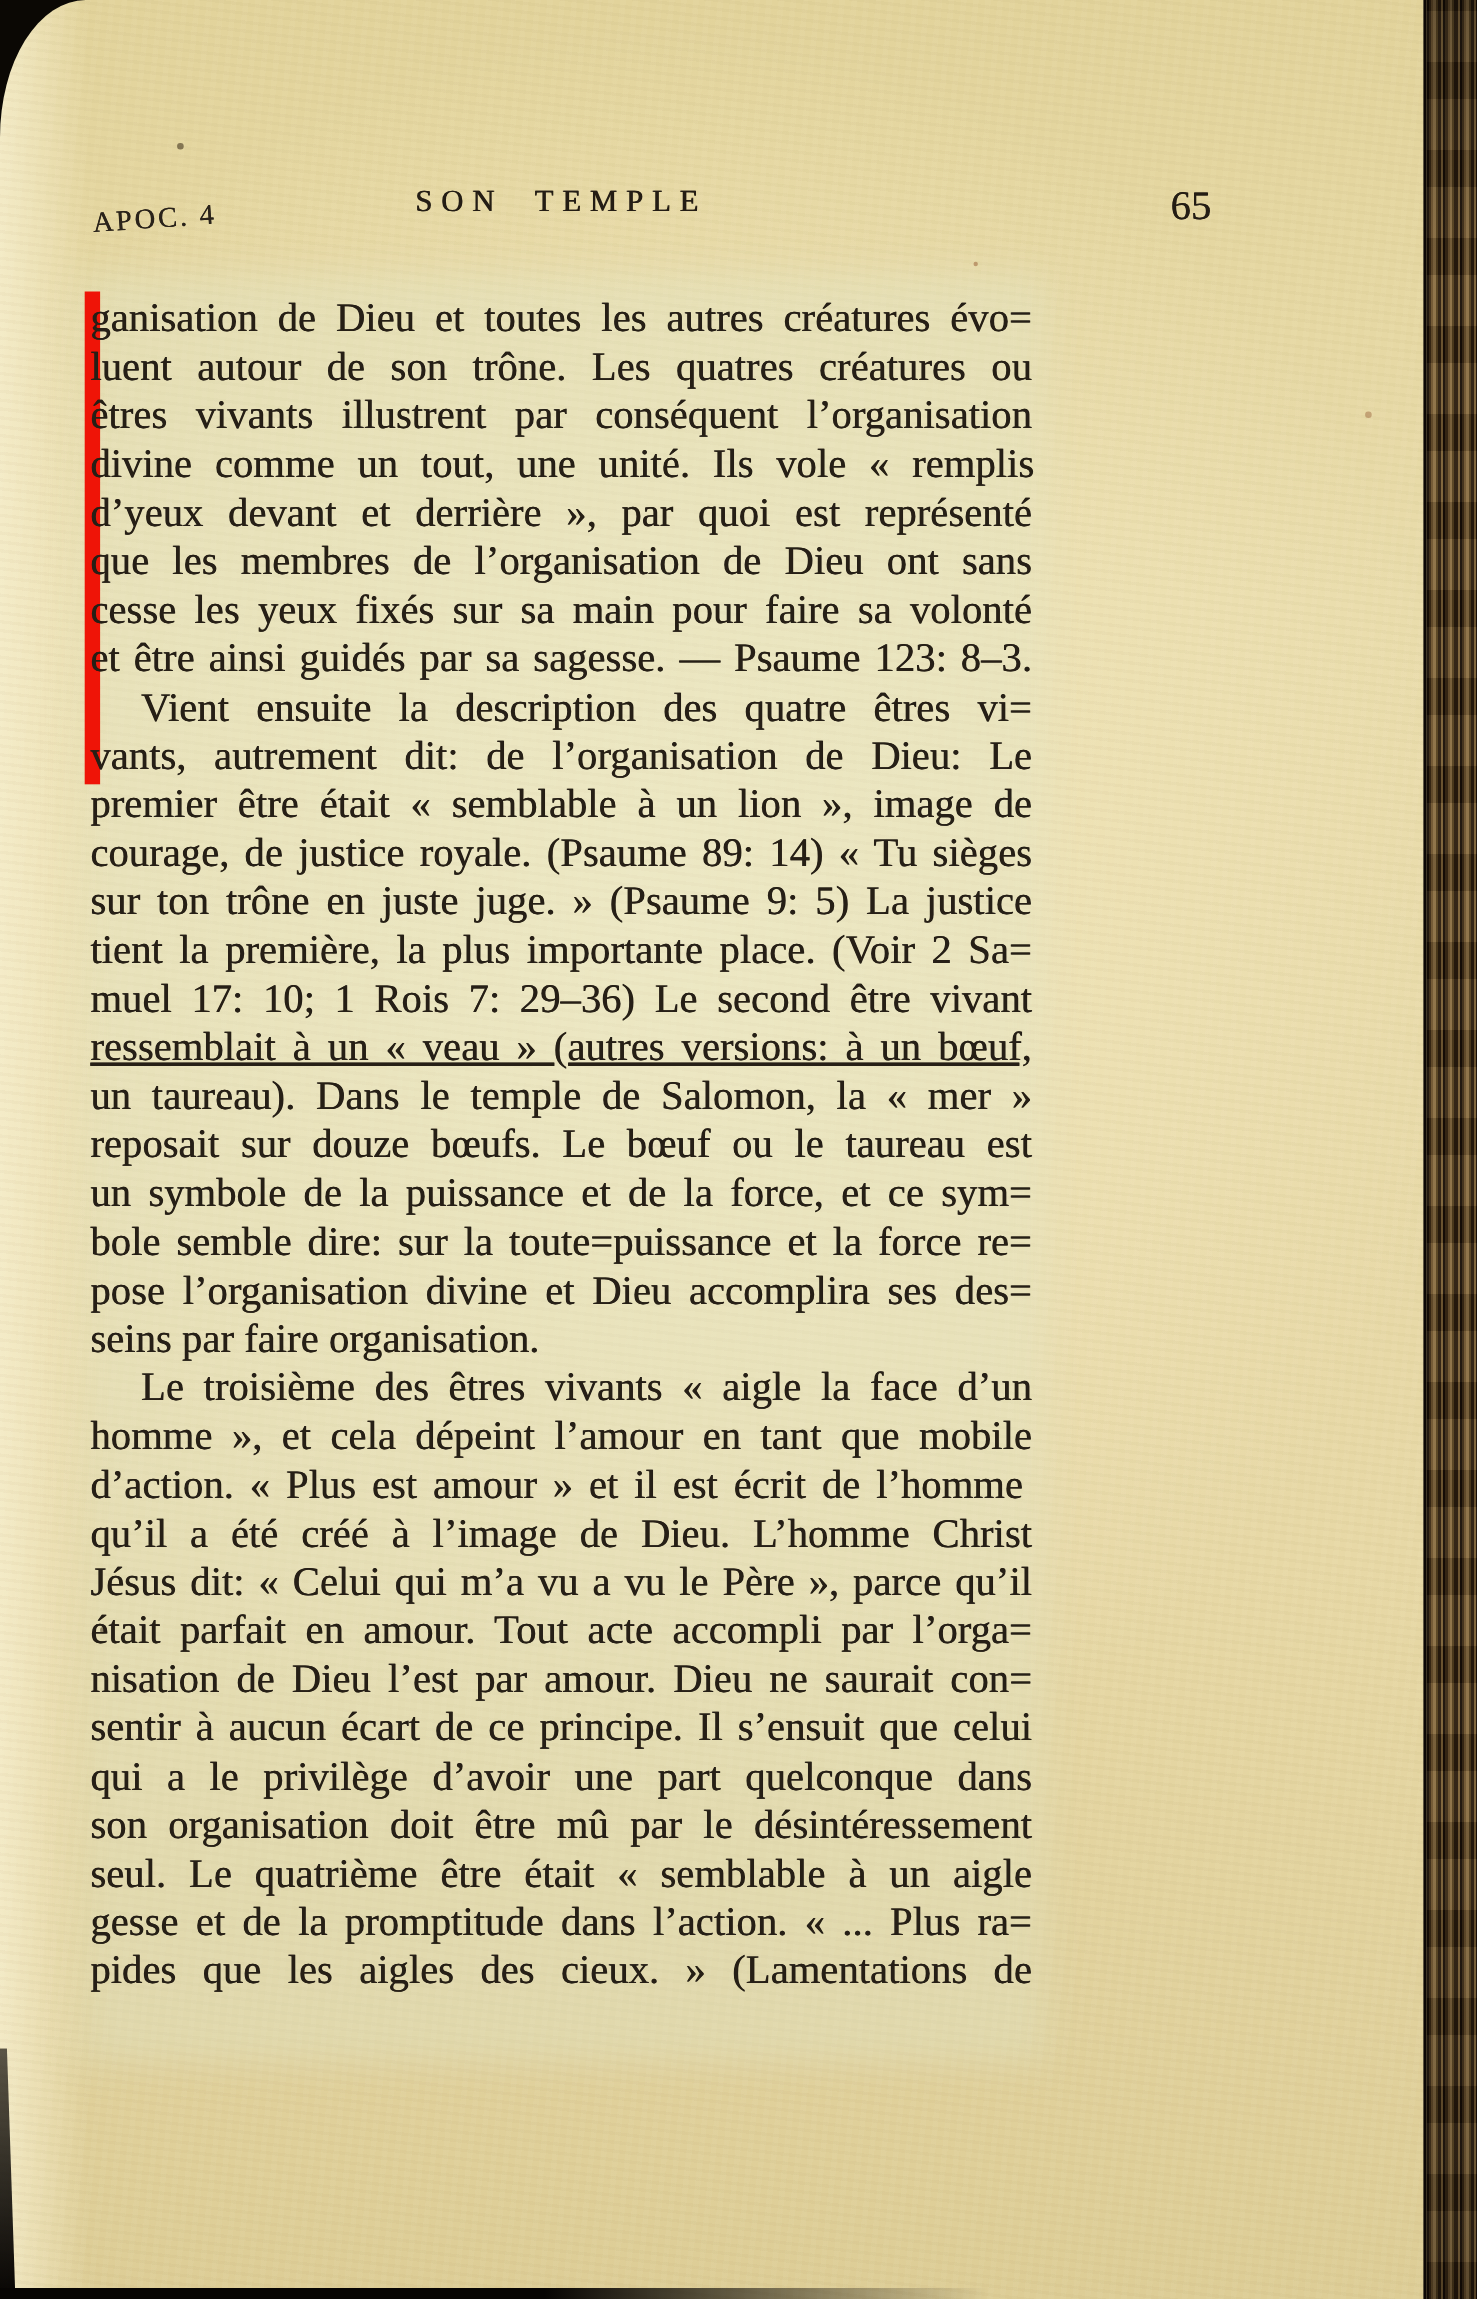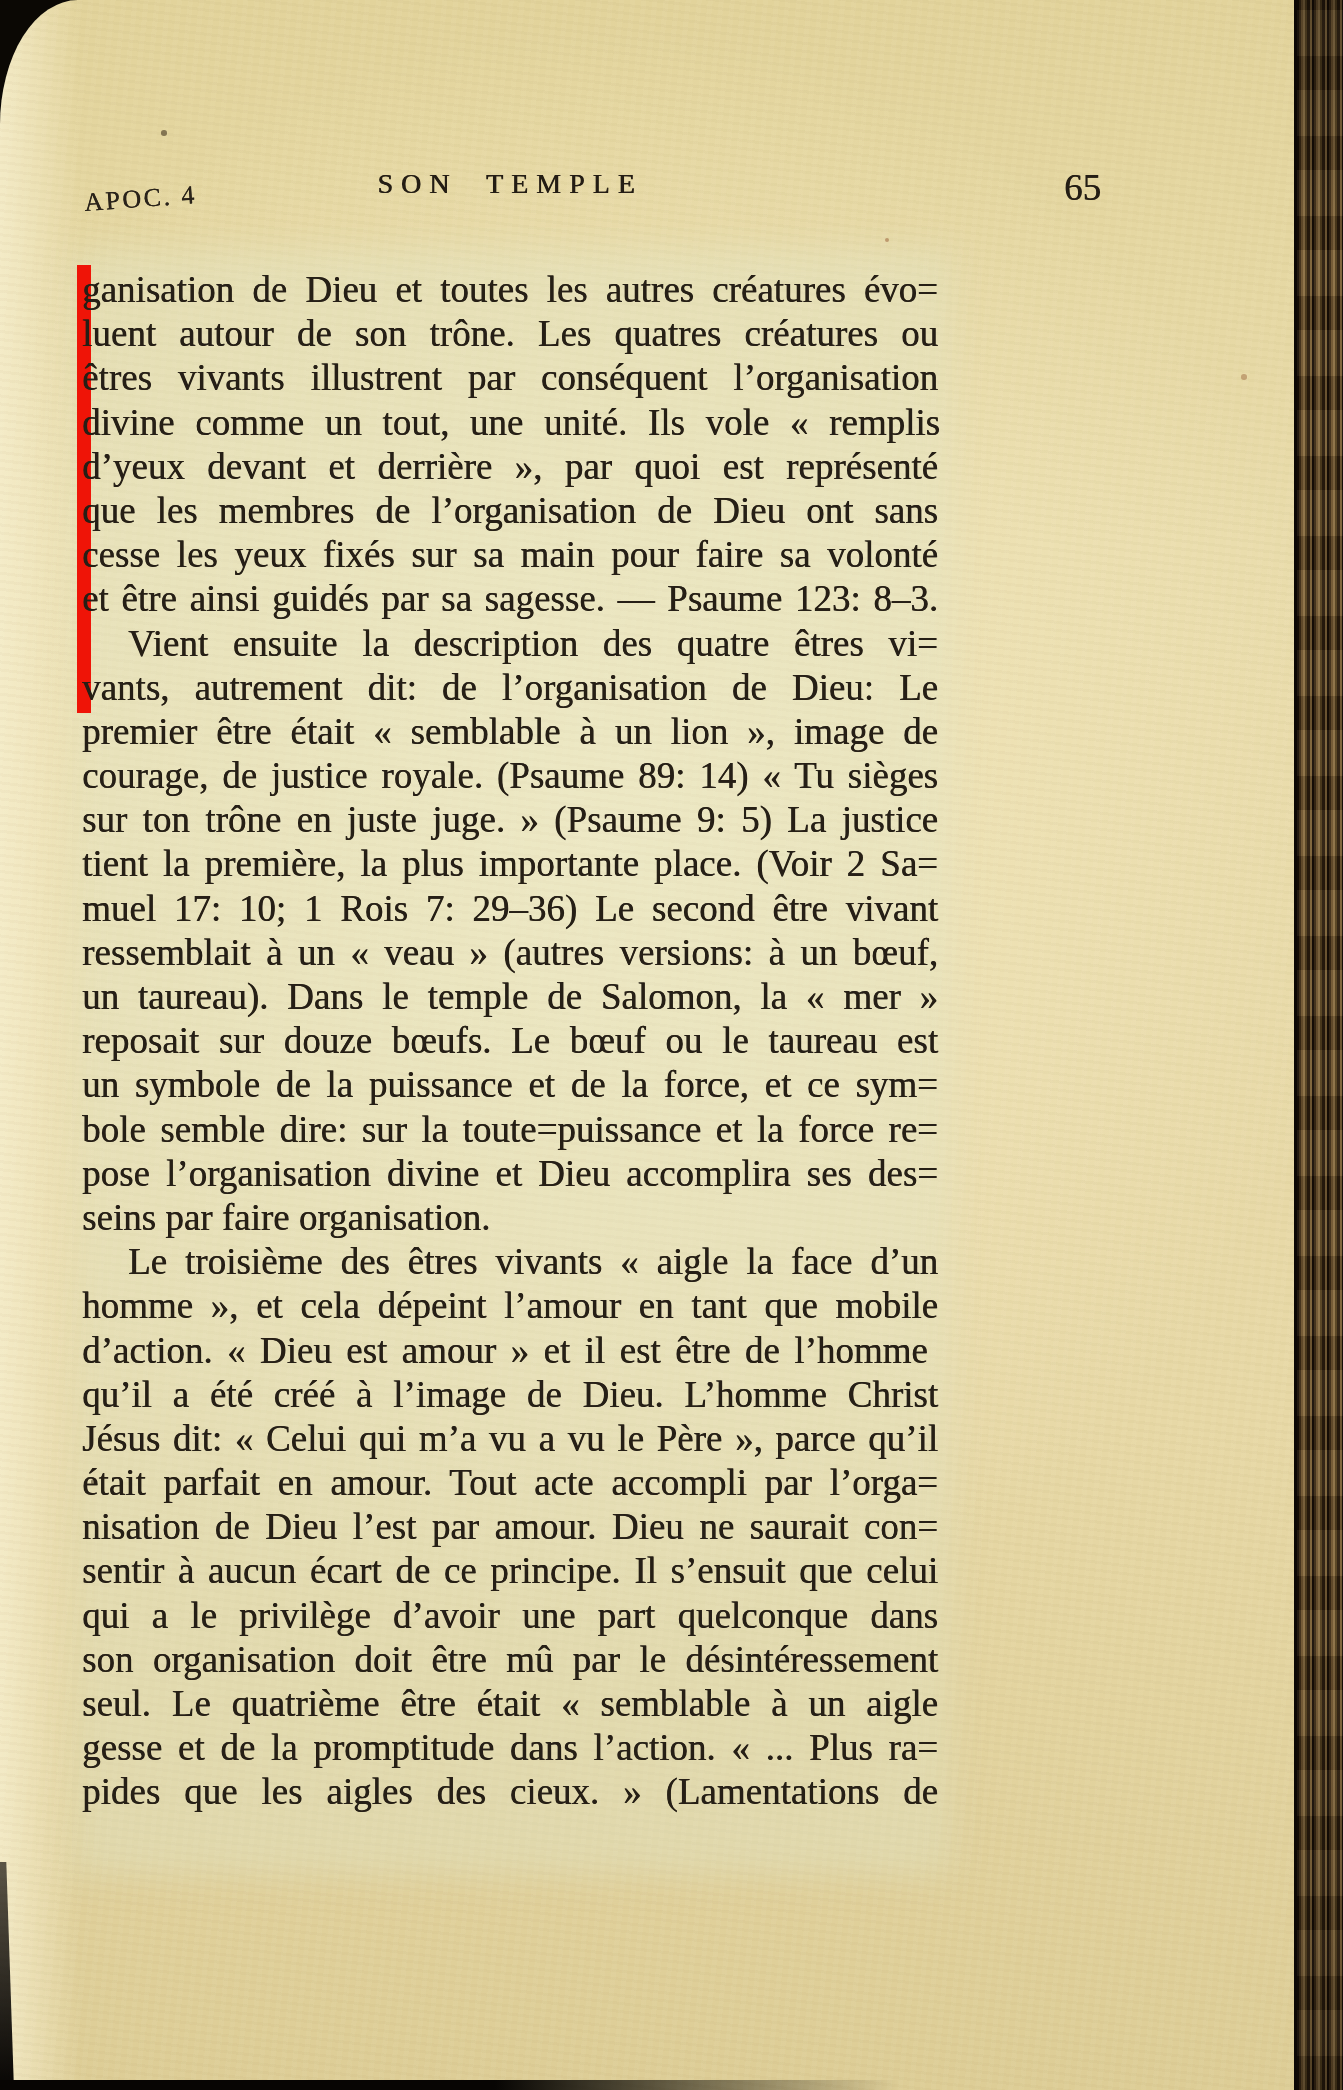--- a/index.html
+++ b/index.html
@@ -116,30 +116,30 @@
         <div class="line" style="word-spacing: 11.78px;"><span>que les membres de l’organisation de Dieu ont sans</span></div>
         <div class="line" style="word-spacing: 7.31px;"><span>cesse les yeux fixés sur sa main pour faire sa volonté</span></div>
         <div class="line" style="word-spacing: 3.4px;"><span>et être ainsi guidés par sa sagesse. — Psaume 123: 8–3.</span></div>
         <div class="line indent" style="word-spacing: 15.44px;"><span>Vient ensuite la description des quatre êtres vi=</span></div>
         <div class="line" style="word-spacing: 15.82px;"><span>vants, autrement dit: de l’organisation de Dieu: Le</span></div>
         <div class="line" style="word-spacing: 9.68px;"><span>premier être était « semblable à un lion », image de</span></div>
         <div class="line" style="word-spacing: 4.57px;"><span>courage, de justice royale. (Psaume 89: 14) « Tu sièges</span></div>
         <div class="line" style="word-spacing: 6.08px;"><span>sur ton trône en juste juge. » (Psaume 9: 5) La justice</span></div>
         <div class="line" style="word-spacing: 5.76px;"><span>tient la première, la plus importante place. (Voir 2 Sa=</span></div>
         <div class="line" style="word-spacing: 8.53px;"><span>muel 17: 10; 1 Rois 7: 29–36) Le second être vivant</span></div>
-        <div class="line" style="word-spacing: 6.17px;"><span>ressemblait à un « veau » (autres versions: à un bœuf,</span></div>
+        <div class="line" style="word-spacing: 6.17px; text-decoration: underline;"><span>ressemblait à un « veau » (autres versions: à un bœuf,</span></div>
         <div class="line" style="word-spacing: 9.57px;"><span>un taureau). Dans le temple de Salomon, la « mer »</span></div>
         <div class="line" style="word-spacing: 10.4px;"><span>reposait sur douze bœufs. Le bœuf ou le taureau est</span></div>
         <div class="line" style="word-spacing: 6.43px;"><span>un symbole de la puissance et de la force, et ce sym=</span></div>
         <div class="line" style="word-spacing: 5.2px;"><span>bole semble dire: sur la toute=puissance et la force re=</span></div>
         <div class="line" style="word-spacing: 6.82px;"><span>pose l’organisation divine et Dieu accomplira ses des=</span></div>
         <div class="line"><span>seins par faire organisation.</span></div>
         <div class="line indent" style="word-spacing: 8.61px;"><span>Le troisième des êtres vivants « aigle la face d’un</span></div>
         <div class="line" style="word-spacing: 8.35px;"><span>homme », et cela dépeint l’amour en tant que mobile</span></div>
-        <div class="line" style="word-spacing: 5.15px;"><span>d’action. « Dieu est amour » et il est être de l’homme</span></div>
+        <div class="line" style="word-spacing: 5.15px;"><span>d’action. « Plus est amour » et il est écrit de l’homme</span></div>
         <div class="line" style="word-spacing: 11.47px;"><span>qu’il a été créé à l’image de Dieu. L’homme Christ</span></div>
         <div class="line" style="word-spacing: 3.4px;"><span>Jésus dit: « Celui qui m’a vu a vu le Père », parce qu’il</span></div>
         <div class="line" style="word-spacing: 8.44px;"><span>était parfait en amour. Tout acte accompli par l’orga=</span></div>
         <div class="line" style="word-spacing: 6.26px;"><span>nisation de Dieu l’est par amour. Dieu ne saurait con=</span></div>
         <div class="line" style="word-spacing: 4.34px;"><span>sentir à aucun écart de ce principe. Il s’ensuit que celui</span></div>
         <div class="line" style="word-spacing: 12.99px;"><span>qui a le privilège d’avoir une part quelconque dans</span></div>
         <div class="line" style="word-spacing: 10.09px;"><span>son organisation doit être mû par le désintéressement</span></div>
         <div class="line" style="word-spacing: 11.55px;"><span>seul. Le quatrième être était « semblable à un aigle</span></div>
         <div class="line" style="word-spacing: 6.45px;"><span>gesse et de la promptitude dans l’action. « ... Plus ra=</span></div>
         <div class="line" style="word-spacing: 14.65px;"><span>pides que les aigles des cieux. » (Lamentations de</span></div>

